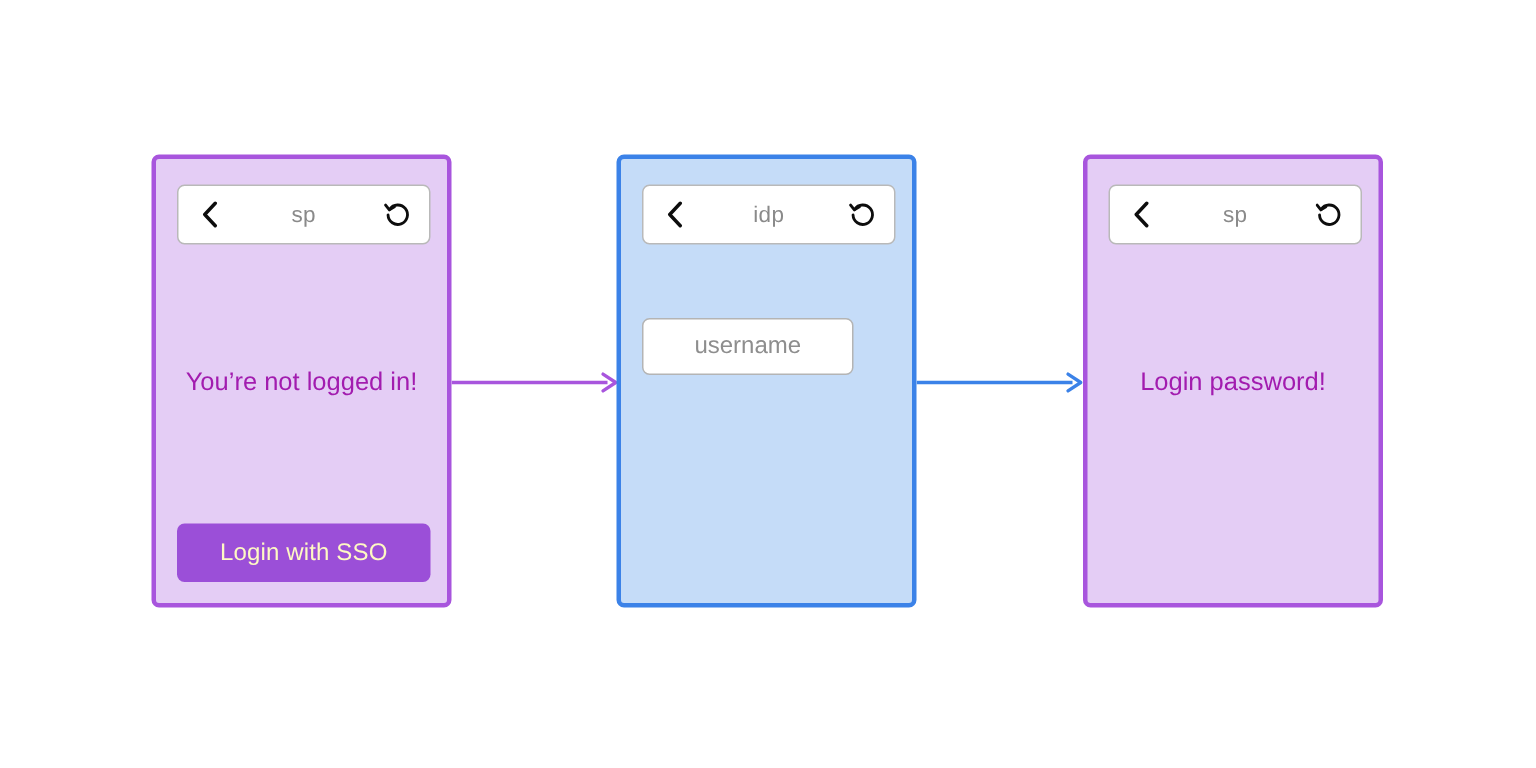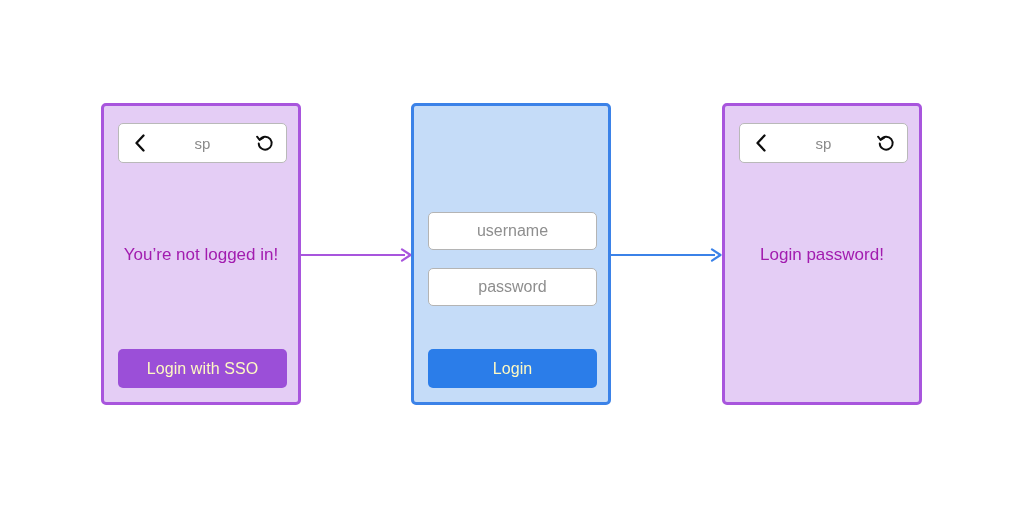--- a/index.html
+++ b/index.html
@@ -88,21 +88,21 @@
     text-align: center;
     font-size: 17px;
     color: #a21caf;
     line-height: 1.2;
   }
 
   
   .field {
     position: absolute;
     left: 14px;
-    width: 169px;
+    width: 141px;
     height: 38px;
     box-sizing: border-box;
     background: #ffffff;
     border: 1px solid #b4b4b4;
     border-radius: 5px;
     display: flex;
     align-items: center;
     justify-content: center;
     font-size: 16px;
     color: #8e8e8e;
@@ -176,26 +176,38 @@
 
   <div class="connector" id="connector-1">
     <svg width="112" height="24" viewBox="0 0 112 24" aria-hidden="true">
       <line x1="0" y1="12" x2="104" y2="12" stroke="#a855dd" stroke-width="2.2"></line>
       <path d="M101 6.4 L109.5 12 L101 17.6" fill="none" stroke="#a855dd" stroke-width="2.2" stroke-linecap="round" stroke-linejoin="round"></path>
     </svg>
   </div>
 
   <div class="panel idp" id="panel-idp">
 
+    <div class="chrome-bar">
+      <span class="chrome-icon">
+        <svg width="12" height="18" viewBox="0 0 12 18" aria-hidden="true">
+          <path d="M9.5 1.5 L2.5 9 L9.5 16.5" fill="none" stroke="#0d0d0d" stroke-width="2.3" stroke-linecap="round" stroke-linejoin="round"></path>
+        </svg>
+      </span>
+      <span class="chrome-label">idp</span>
+      <span class="chrome-icon">
+        <svg width="18" height="18" viewBox="0 0 20 20" aria-hidden="true">
+          <path d="M4.2 6.2 A7.2 7.2 0 1 1 3.0 10.4" fill="none" stroke="#0d0d0d" stroke-width="2.1" stroke-linecap="round"></path>
+          <path d="M1.2 3.0 L4.0 6.6 L7.7 4.3" fill="none" stroke="#0d0d0d" stroke-width="2.1" stroke-linecap="round" stroke-linejoin="round"></path>
+        </svg>
+      </span>
+    </div>
 
     <input class="field" id="field-username" type="text" placeholder="username" style="">
 
-    <input class="field" id="field-password" type="text" placeholder="password" style="">
-
-    <button class="action-button login">Login</button>
+
   </div>
 
   <div class="connector" id="connector-2">
     <svg width="112" height="24" viewBox="0 0 112 24" aria-hidden="true">
       <line x1="0" y1="12" x2="104" y2="12" stroke="#3b82e8" stroke-width="2.2"></line>
       <path d="M101 6.4 L109.5 12 L101 17.6" fill="none" stroke="#3b82e8" stroke-width="2.2" stroke-linecap="round" stroke-linejoin="round"></path>
     </svg>
   </div>
 
   <div class="panel sp" id="panel-sp-2">

